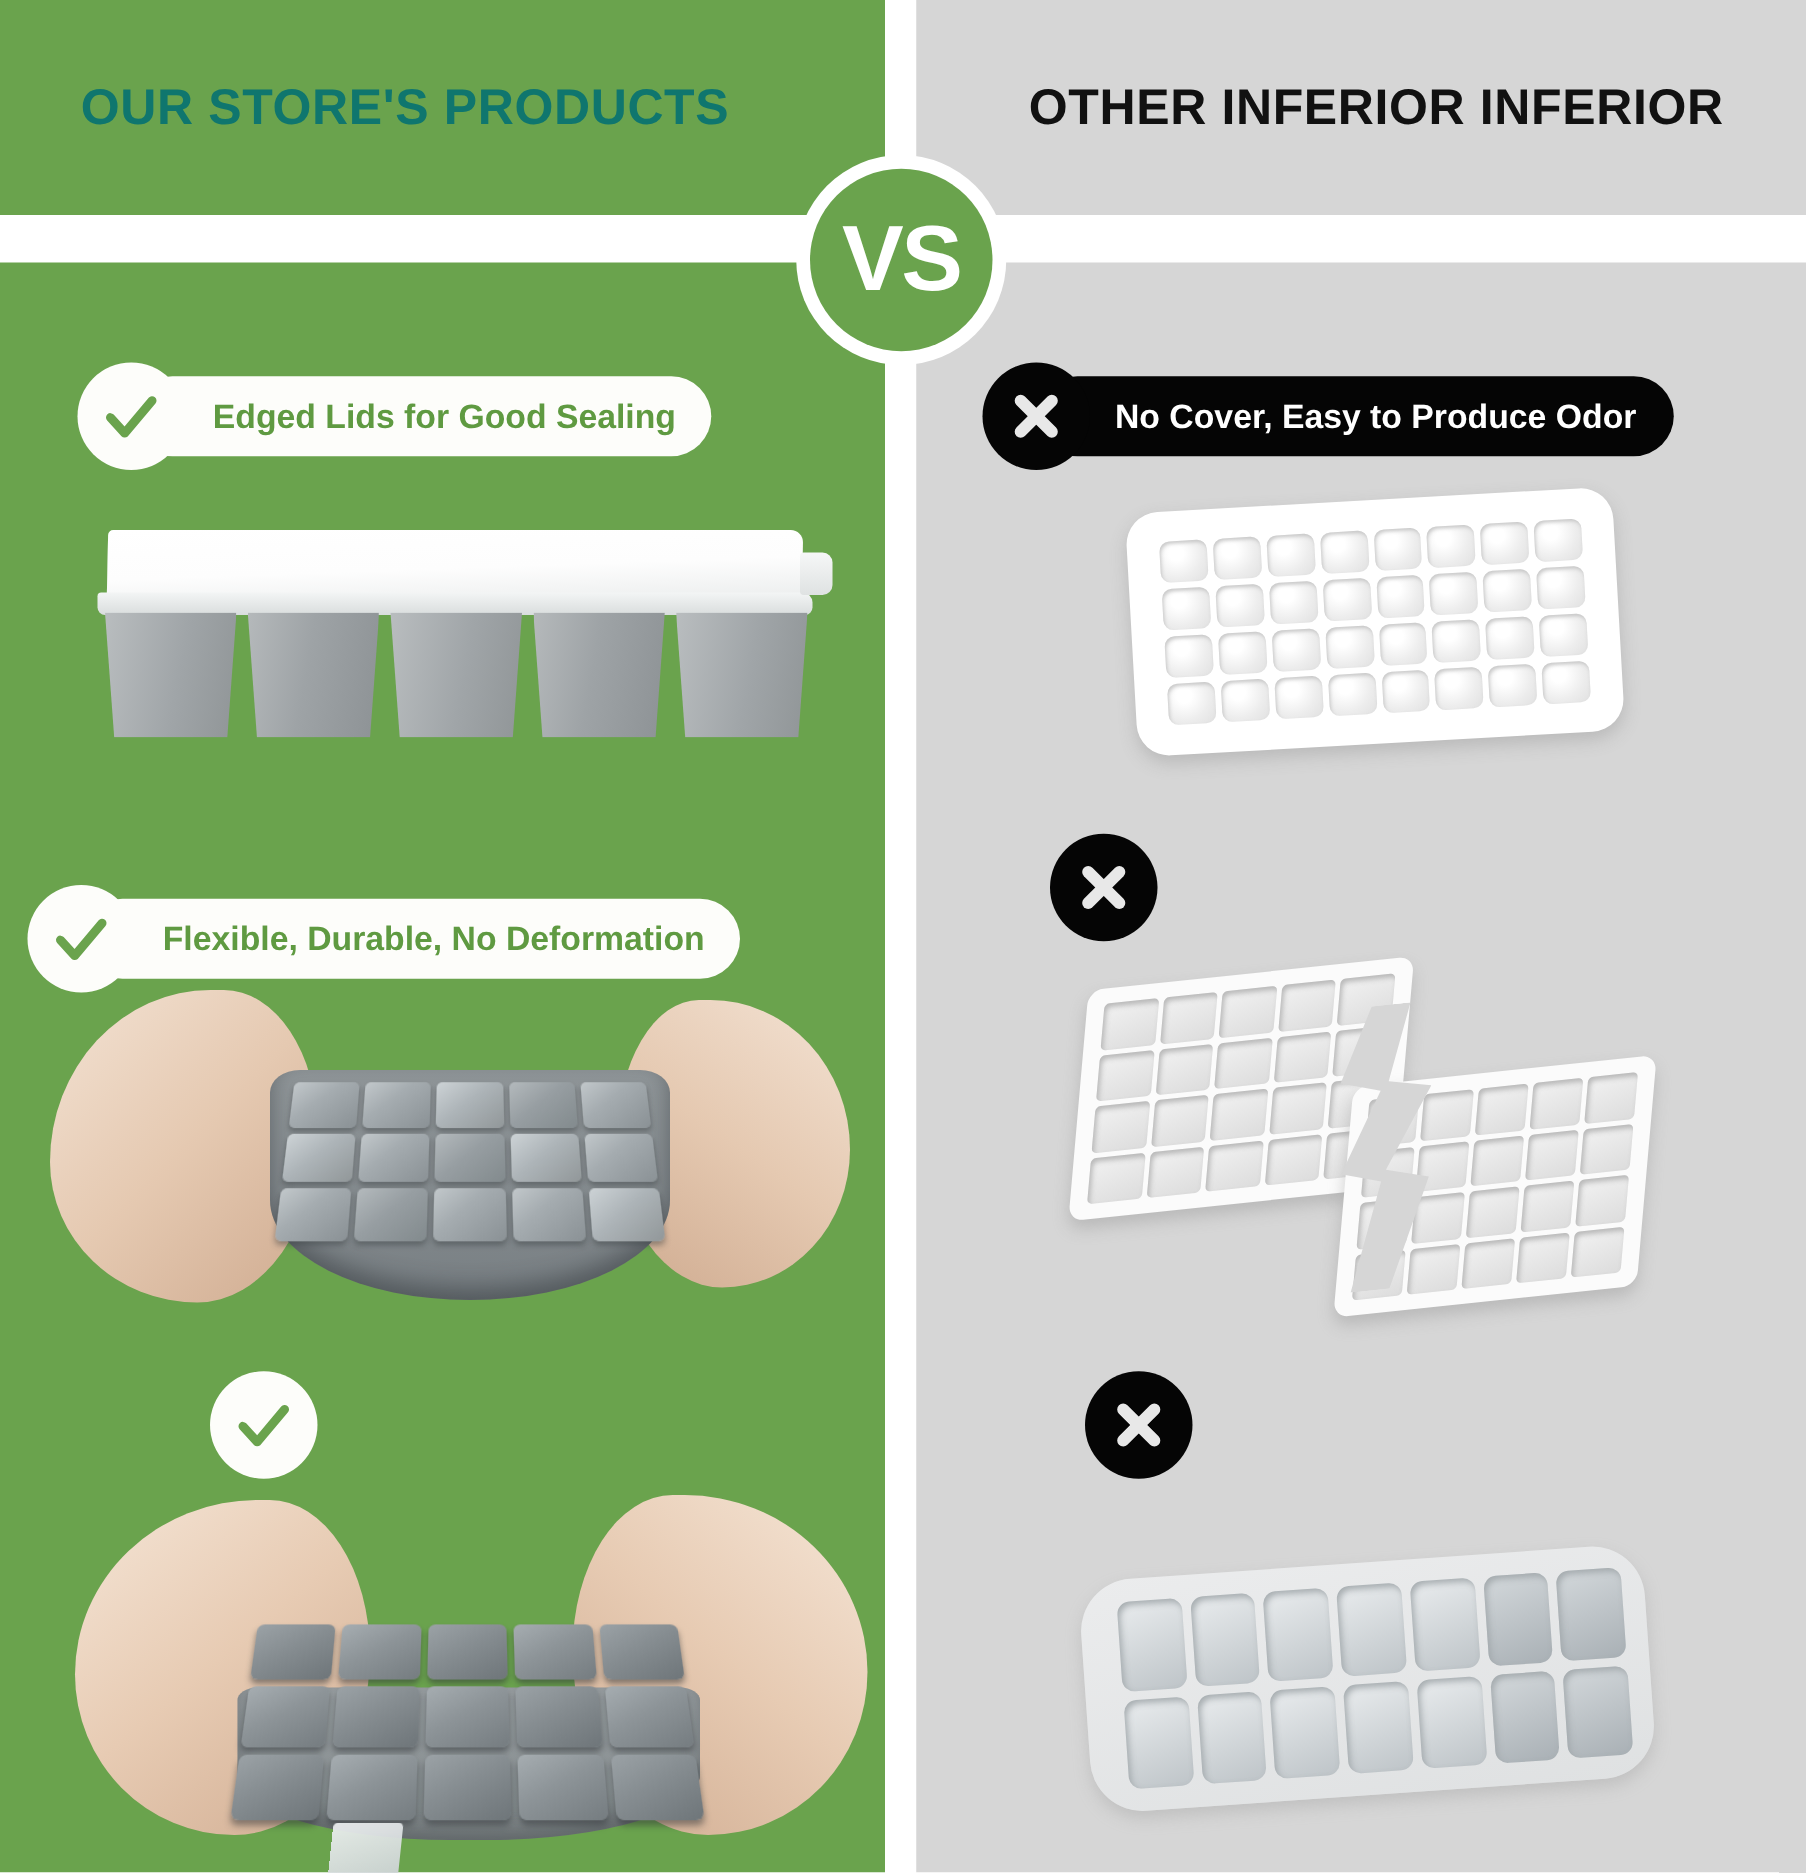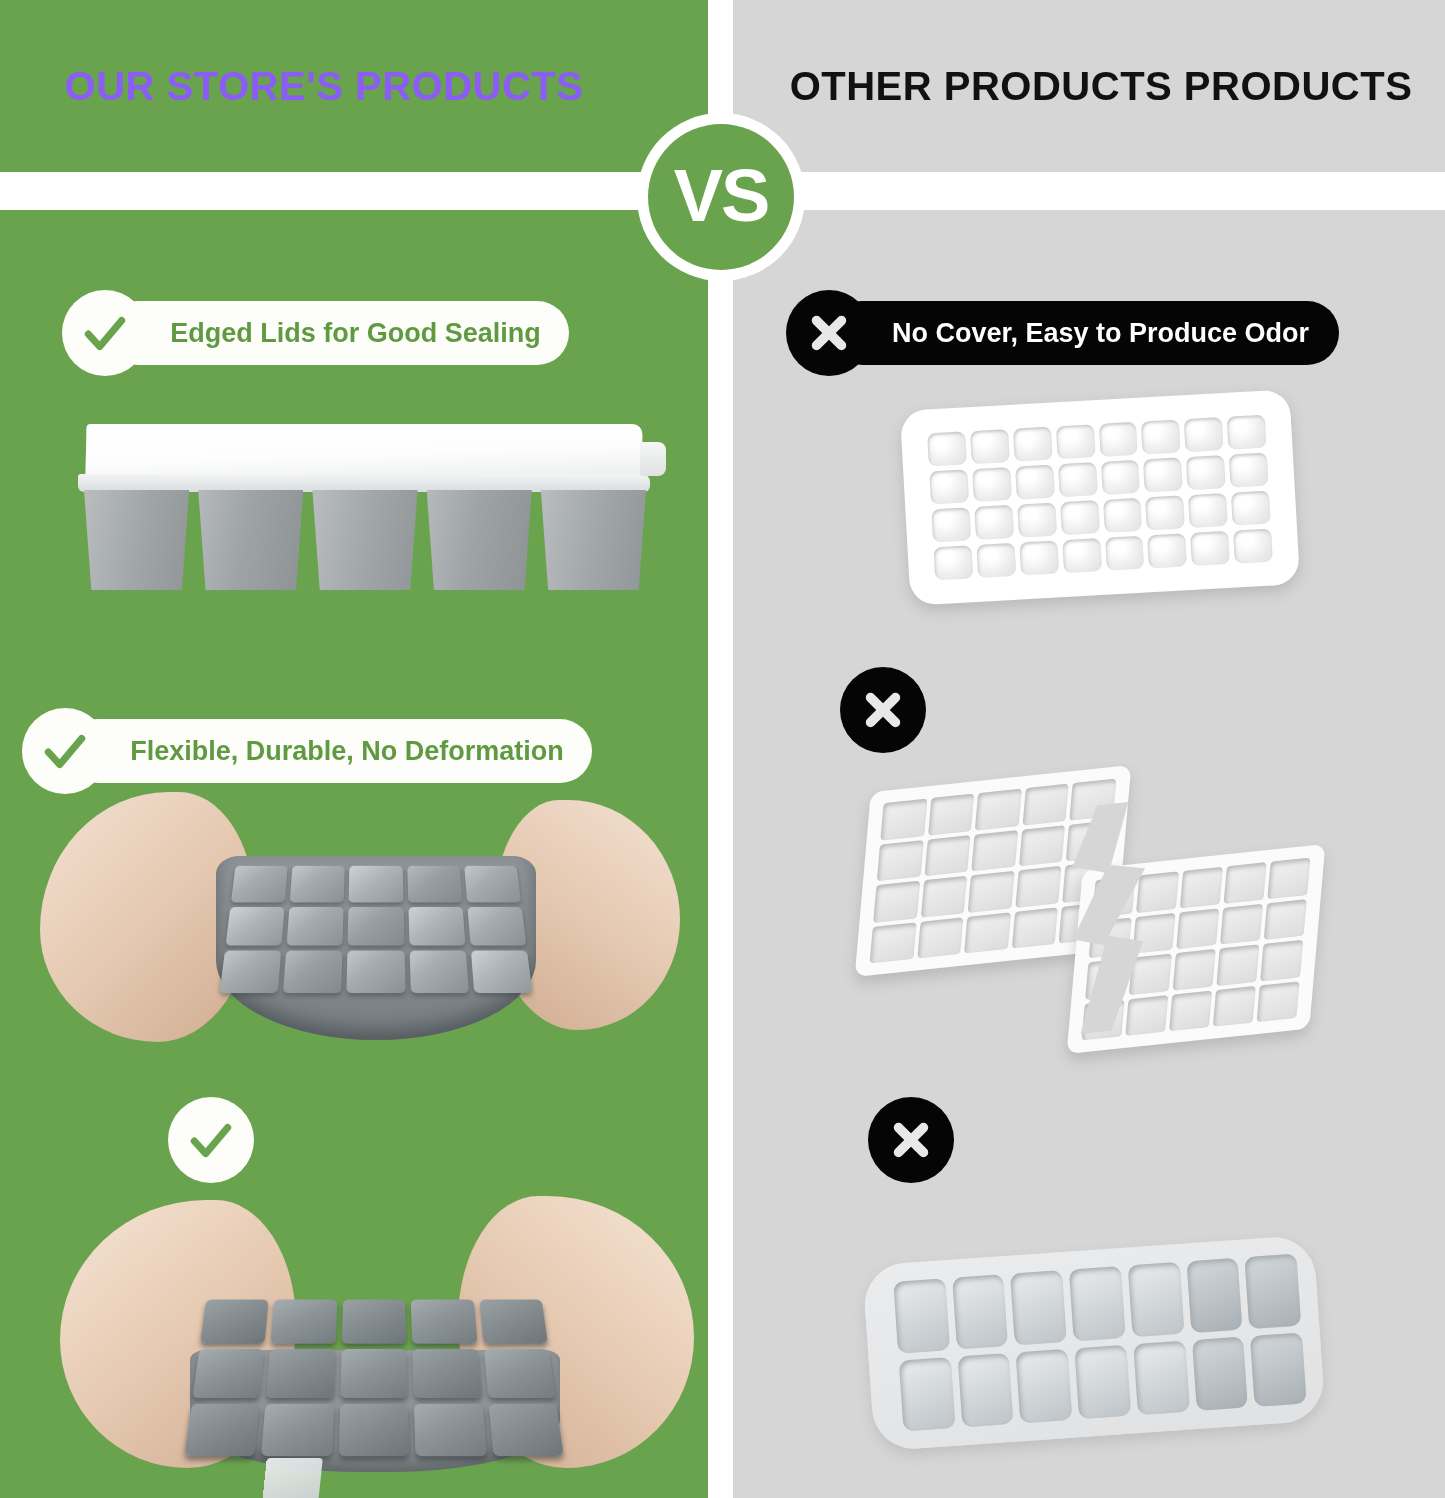--- a/index.html
+++ b/index.html
@@ -20,26 +20,26 @@
   :root{
     --green:#6aa34d;
     --gray:#d6d6d6;
     --greentext:#5f9a41;
     --black:#000000;
   }
 
   .hdr-title{position:absolute;top:0;height:172px;display:flex;align-items:center;
              font-weight:bold;letter-spacing:.5px;white-space:nowrap;}
   #left-title{left:0;width:708px;justify-content:center;padding-right:60px;
-              box-sizing:border-box;color:#8b5cf6;font-size:40px;}
+              box-sizing:border-box;color:#0f766e;font-size:40px;}
   #right-title{left:733px;width:712px;justify-content:center;padding-left:24px;
                box-sizing:border-box;color:#111111;font-size:40px;}
 
   
-  #vs-badge{position:absolute;left:637px;top:113px;width:168px;height:168px;z-index:9;text-decoration:underline;}
+  #vs-badge{position:absolute;left:637px;top:124px;width:168px;height:168px;z-index:9;text-decoration:underline;}
   #vs-ring{position:absolute;inset:0;border-radius:50%;background:#ffffff;}
   #vs-fill{position:absolute;left:11px;top:11px;width:146px;height:146px;
            border-radius:50%;background:var(--green);}
   #vs-text{position:absolute;inset:0;display:flex;align-items:center;justify-content:center;
            color:#ffffff;font-size:74px;font-weight:bold;letter-spacing:-2px;
            padding-bottom:4px;box-sizing:border-box;}
 
   
   .pill{position:absolute;display:flex;align-items:center;height:64px;z-index:5;}
   .pill .bar{position:absolute;left:44px;top:0;height:64px;border-radius:32px;
@@ -176,21 +176,21 @@
   #rigid-grid div:nth-child(13),#rigid-grid div:nth-child(14){
      background:linear-gradient(160deg,#d3d8db,#a9b0b5);}
 </style>
 </head>
 <body>
 
 <div class="panel" id="left-header"></div>
 <div class="panel" id="right-header"></div>
 
 <div class="hdr-title" id="left-title">OUR STORE'S PRODUCTS</div>
-<div class="hdr-title" id="right-title">OTHER PRODUCTS PRODUCTS</div>
+<div class="hdr-title" id="right-title">OTHER INFERIOR INFERIOR</div>
 
 <div class="panel" id="left-body"></div>
 <div class="panel" id="right-body"></div>
 
 <div id="vs-badge">
   <div id="vs-ring"></div>
   <div id="vs-fill"></div>
   <div id="vs-text">VS</div>
 </div>
 

